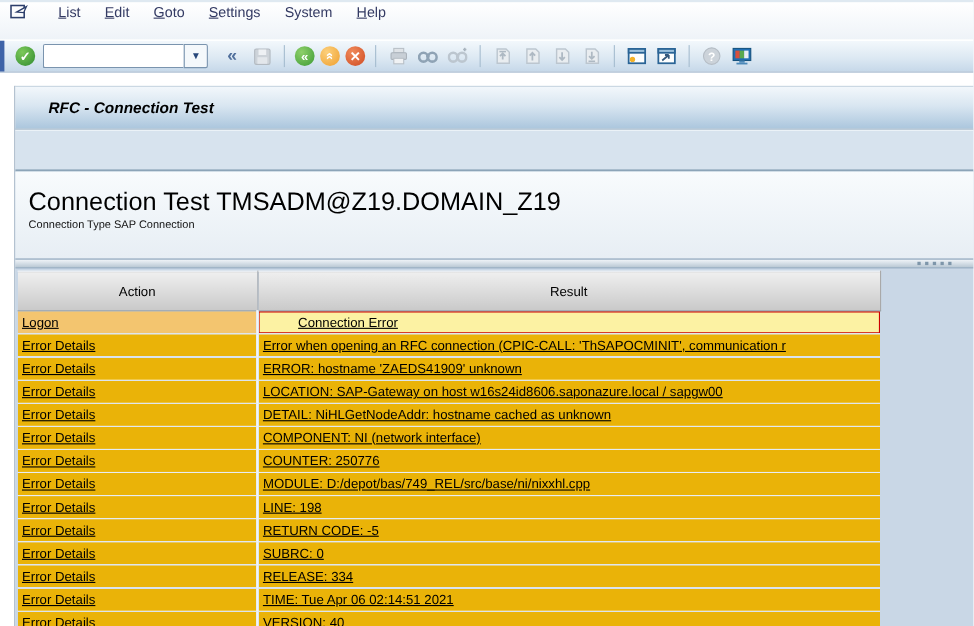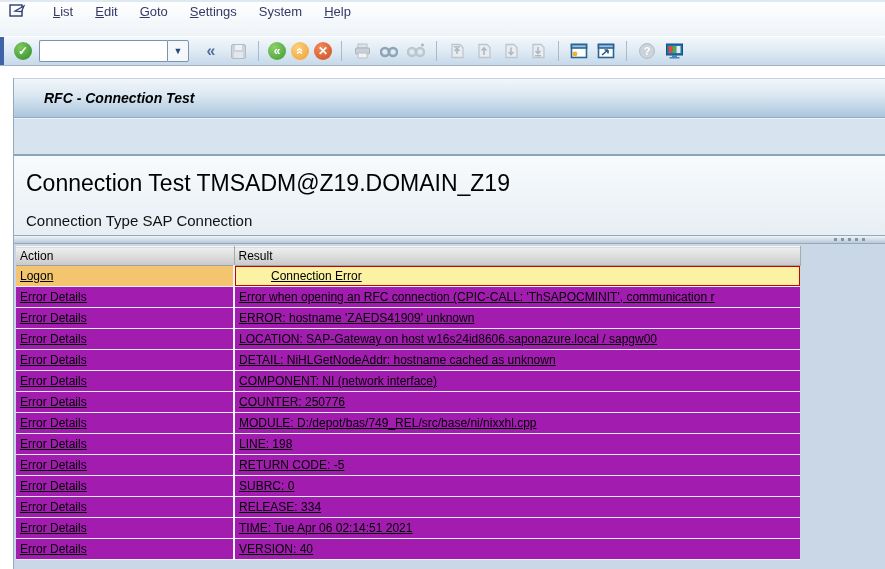--- a/index.html
+++ b/index.html
@@ -53,41 +53,41 @@
   .titlebar .ttext { font-size:14px; font-weight:bold; font-style:italic; color:#000; }
 
   
   .apptoolbar { height:38px; background:#d7e3ee; border-top:1px solid #eef3f8;
                 border-bottom:2px solid #8ca4b8; }
 
   
   .workarea { height:424px; display:flex; flex-direction:column; background:#c9d7e6; }
   .headerpane { height:79px; background:linear-gradient(#f8fbfd,#e7eef4); padding:14px 0 0 12px; }
   .headerpane h1 { font-size:23px; font-weight:normal; color:#000; letter-spacing:0; }
-  .headerpane .subtitle { font-size:15px; color:#111; margin-top:15px; }
+  .headerpane .subtitle { font-size:10px; color:#111; margin-top:2px; }
   .splitter { height:9px; background:linear-gradient(#f0f4f8,#b9c8d4);
               border-top:1px solid #93a9bd; border-bottom:1px solid #93a9bd;
               display:flex; align-items:center; justify-content:flex-end; padding-right:20px;
               cursor:row-resize; }
   .splitter i { width:3px; height:3px; background:#7e96aa; margin-left:4px; display:inline-block; }
 
   
   .tablewrap { flex:1; padding:2px 0 0 2px; }
   table.results { border-collapse:collapse; table-layout:fixed; font-size:12px; }
   table.results col.c-action { width:218px; }
   table.results col.c-result { width:566px; }
-  table.results th { height:19px; text-align:left; font-weight:normal; padding:0 4px;
+  table.results th { height:36px; text-align:center; font-weight:normal; padding:0 4px;
                      background:linear-gradient(#efefef,#c9c9c9);
                      border-right:1px solid #a9a9a9; border-bottom:1px solid #9aa3ab;
                      border-top:1px solid #f7f7f7; white-space:nowrap; overflow:hidden;
                      color:#000; }
   table.results td { height:21px; padding:0 4px; white-space:nowrap; overflow:hidden;
                      border-bottom:1px solid rgba(255,255,255,.55); color:#000;text-decoration:underline; }
   td.cell-action { border-right:2px solid rgba(255,255,255,.75); }
-  tr.status-error td { background:#a21caf; }
+  tr.status-error td { background:#eab308; }
   tr.status-warning td.cell-action { background:#f3c56f; }
   tr.status-warning td.cell-result { background:#fcf2a3;
                                      box-shadow:inset 0 0 0 1px #cc0000;padding-left:36px; }
 
   
   svg { display:block; }
 </style>
 </head>
 <body>
 

